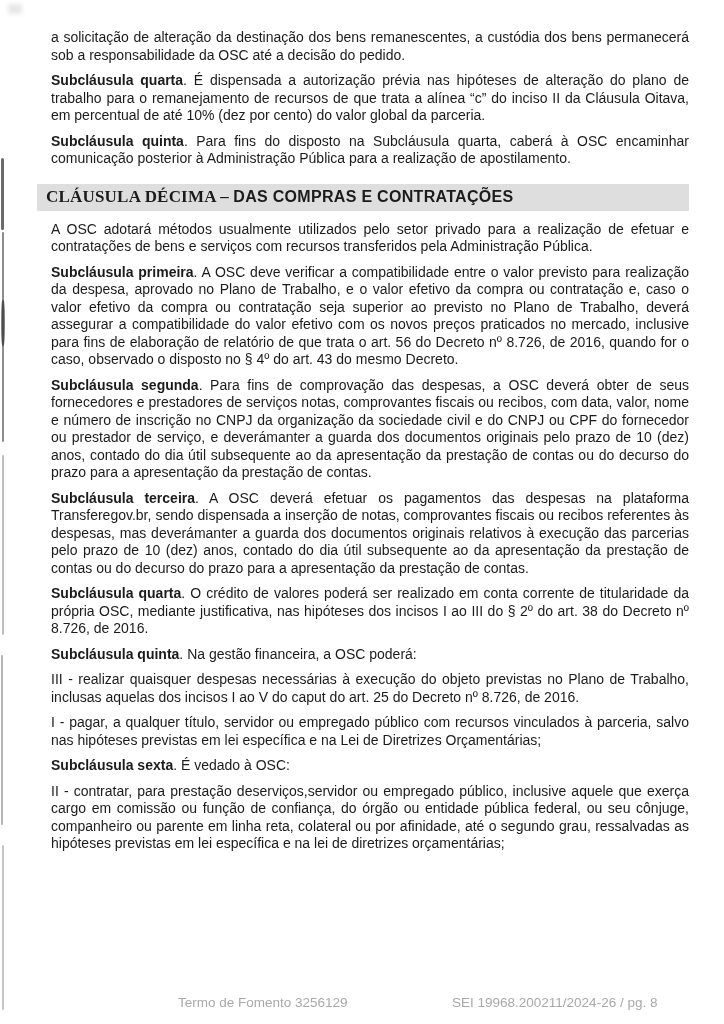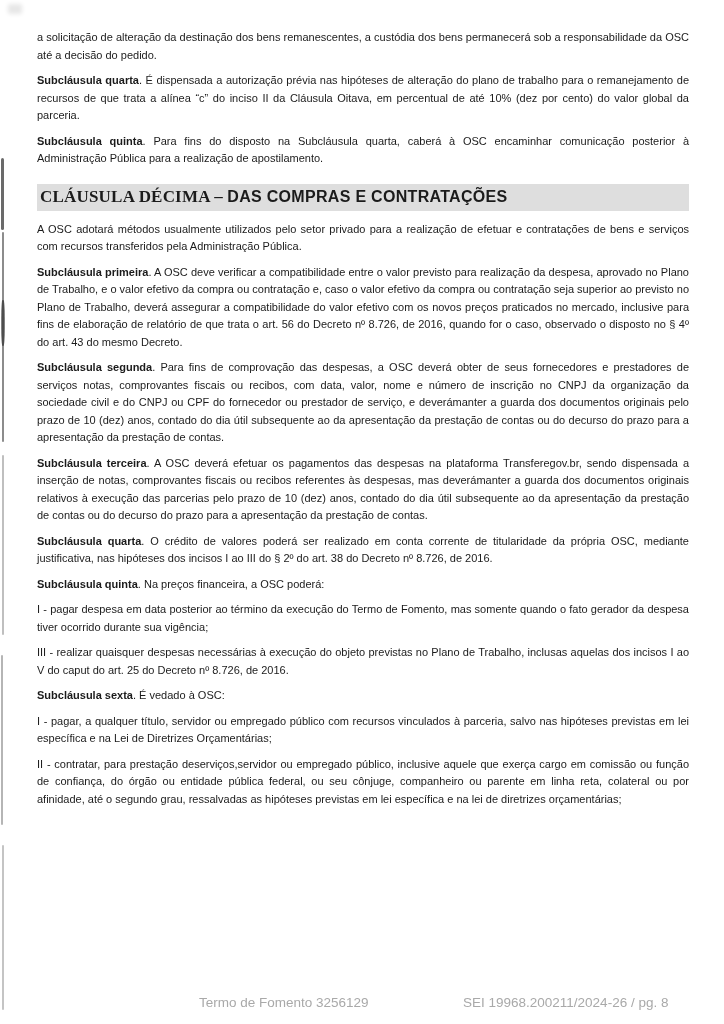--- a/index.html
+++ b/index.html
@@ -10,31 +10,31 @@
     background: var(--page-bg, #ffffff);
     font-family: "Liberation Sans", "DejaVu Sans", sans-serif;
     color: var(--text-color, #1b1b1b);
   }
   .content {
     position: absolute;
     left: 37px; top: 29px;
     width: 652px;
   }
   p.para {
-    margin: 0 0 8px 0;
-    font-size: 11px;
+    margin: 0 0 8px 14px;
+    font-size: 14px;
     line-height: 17.5px;
     text-align: justify;
     text-justify: inter-word;
   }
   p.para b { font-weight: bold; }
   .clause-heading {
     margin: 16px 0 10px 0;
     background: var(--heading-bg, #dedede);
-    padding: 3px 3px 4px 3px;
+    padding: 3px 3px 4px 9px;
     line-height: 20px;
     white-space: nowrap;
   }
   .clause-heading .serif-part {
     font-family: "Liberation Serif", "DejaVu Serif", serif;
     font-weight: bold;
     font-size: 17px;
     letter-spacing: 0.2px;
   }
   .clause-heading .sans-part {
@@ -42,24 +42,23 @@
     font-weight: bold;
     font-size: 16px;
     letter-spacing: 0.3px;
   }
   .footer-label {
     position: absolute;
     top: 995px;
     font-size: 13.5px;
     color: var(--footer-color, #a9a9a9);
     white-space: nowrap;
-    margin-left: 21px;
   }
   .footer-doc { left: 178px; }
-  .footer-sei { left: 442px; }
+  .footer-sei { left: 452px; }
   
   .scan-mark { position: absolute; background: #1a1a1a; border-radius: 2px; }
   .m1 { left: 8px;  top: 4px;   width: 14px; height: 10px; opacity: 0.10; filter: blur(2px); }
   .m2 { left: 1px;  top: 158px; width: 3px;  height: 72px;  opacity: 0.65; }
   .m3 { left: 2px;  top: 232px; width: 2px;  height: 210px; opacity: 0.50; }
   .m4 { left: 1px;  top: 300px; width: 4px;  height: 46px;  opacity: 0.55; border-radius: 40%; }
   .m5 { left: 2px;  top: 455px; width: 2px;  height: 180px; opacity: 0.28; }
   .m6 { left: 1px;  top: 655px; width: 2px;  height: 170px; opacity: 0.32; }
   .m7 { left: 2px;  top: 845px; width: 2px;  height: 165px; opacity: 0.26; }
 </style>
@@ -79,30 +78,29 @@
   <p class="para"><b></b><span>A OSC adotará métodos usualmente utilizados pelo setor privado para a realização de efetuar e contratações de bens e serviços com recursos transferidos pela Administração Pública.</span></p>
 
   <p class="para"><b>Subcláusula primeira</b><span>. A OSC deve verificar a compatibilidade entre o valor previsto para realização da despesa, aprovado no Plano de Trabalho, e o valor efetivo da compra ou contratação e, caso o valor efetivo da compra ou contratação seja superior ao previsto no Plano de Trabalho, deverá assegurar a compatibilidade do valor efetivo com os novos preços praticados no mercado, inclusive para fins de elaboração de relatório de que trata o art. 56 do Decreto nº 8.726, de 2016, quando for o caso, observado o disposto no § 4º do art. 43 do mesmo Decreto.</span></p>
 
   <p class="para"><b>Subcláusula segunda</b><span>. Para fins de comprovação das despesas, a OSC deverá obter de seus fornecedores e prestadores de serviços notas, comprovantes fiscais ou recibos, com data, valor, nome e número de inscrição no CNPJ da organização da sociedade civil e do CNPJ ou CPF do fornecedor ou prestador de serviço, e deverámanter a guarda dos documentos originais pelo prazo de 10 (dez) anos, contado do dia útil subsequente ao da apresentação da prestação de contas ou do decurso do prazo para a apresentação da prestação de contas.</span></p>
 
   <p class="para"><b>Subcláusula terceira</b><span>. A OSC deverá efetuar os pagamentos das despesas na plataforma Transferegov.br, sendo dispensada a inserção de notas, comprovantes fiscais ou recibos referentes às despesas, mas deverámanter a guarda dos documentos originais relativos à execução das parcerias pelo prazo de 10 (dez) anos, contado do dia útil subsequente ao da apresentação da prestação de contas ou do decurso do prazo para a apresentação da prestação de contas.</span></p>
 
   <p class="para"><b>Subcláusula quarta</b><span>. O crédito de valores poderá ser realizado em conta corrente de titularidade da própria OSC, mediante justificativa, nas hipóteses dos incisos I ao III do § 2º do art. 38 do Decreto nº 8.726, de 2016.</span></p>
 
-  <p class="para"><b>Subcláusula quinta</b><span>. Na preços financeira, a OSC poderá:</span></p>
+  <p class="para"><b>Subcláusula quinta</b><span>. Na gestão financeira, a OSC poderá:</span></p>
 
-  <p class="para"><b></b><span>I - pagar despesa em data posterior ao término da execução do Termo de Fomento, mas somente quando o fato gerador da despesa tiver ocorrido durante sua vigência;</span></p>
 
 
   <p class="para"><b></b><span>III - realizar quaisquer despesas necessárias à execução do objeto previstas no Plano de Trabalho, inclusas aquelas dos incisos I ao V do caput do art. 25 do Decreto nº 8.726, de 2016.</span></p>
 
+  <p class="para"><b></b><span>I - pagar, a qualquer título, servidor ou empregado público com recursos vinculados à parceria, salvo nas hipóteses previstas em lei específica e na Lei de Diretrizes Orçamentárias;</span></p>
+
   <p class="para"><b>Subcláusula sexta</b><span>. É vedado à OSC:</span></p>
-
-  <p class="para"><b></b><span>I - pagar, a qualquer título, servidor ou empregado público com recursos vinculados à parceria, salvo nas hipóteses previstas em lei específica e na Lei de Diretrizes Orçamentárias;</span></p>
 
   <p class="para"><b></b><span>II - contratar, para prestação deserviços,servidor ou empregado público, inclusive aquele que exerça cargo em comissão ou função de confiança, do órgão ou entidade pública federal, ou seu cônjuge, companheiro ou parente em linha reta, colateral ou por afinidade, até o segundo grau, ressalvadas as hipóteses previstas em lei específica e na lei de diretrizes orçamentárias;</span></p>
 
 </div>
 
 <div class="footer-label footer-doc">Termo de Fomento 3256129</div>
 <div class="footer-label footer-sei">SEI 19968.200211/2024-26 / pg. 8</div>
 
 <div>
   <div class="scan-mark m1"></div>

